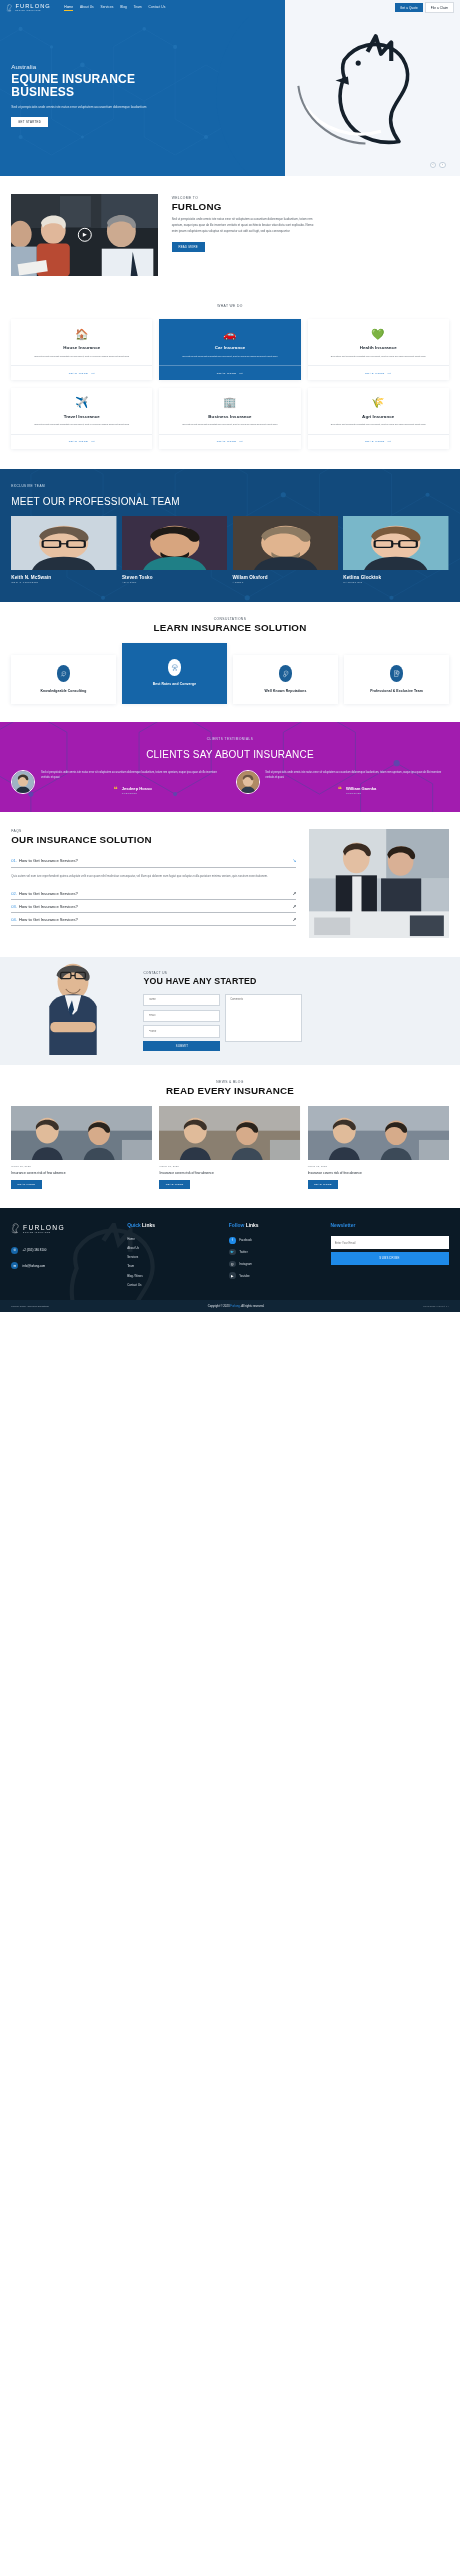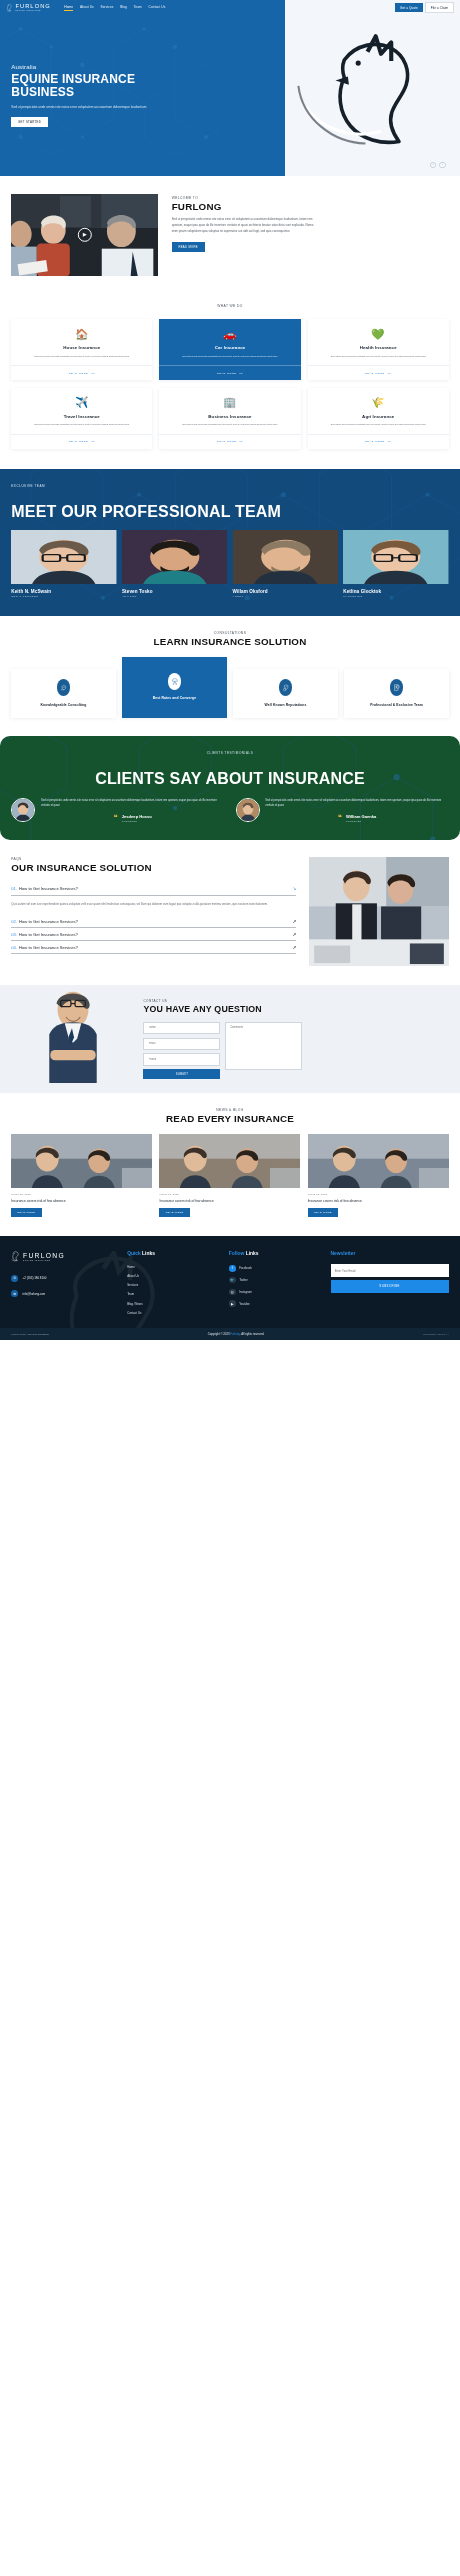--- a/index.html
+++ b/index.html
@@ -132,21 +132,21 @@
   }
   .svc-card.active .svc-more { border-top-color: rgba(255,255,255,.28); color: #fff; }
 
   
   .team { background: #124a7c; position: relative; padding: 15.5px 11.3px 17.5px; overflow: hidden;}
   .team-hexes { position:absolute; inset:0; opacity:.5; }
   .team-head { position: relative; z-index: 2; }
   .team-kicker { font-size: 3.1px; letter-spacing: 0.5px; color: #cfe0ee; text-transform: uppercase; }
   .team-title {
     font-family: "Liberation Sans Narrow","Liberation Sans",sans-serif;
-    font-size: 16px; font-weight: 700; color: #fff; letter-spacing: 0.2px; margin-top: 15px;
+    font-size: 10px; font-weight: 400; color: #fff; letter-spacing: 0.2px; margin-top: 8px;
   }
   .team-grid { display: grid; grid-template-columns: repeat(4,1fr); gap: 5.2px; margin-top: 9.3px; position: relative; z-index: 2;}
   .tm-photo { width: 100%; height: 54px; position: relative; overflow: hidden; }
   .tm-name { font-family: "Liberation Sans Narrow","Liberation Sans",sans-serif; font-size: 4.6px; font-weight: 700; color: #fff; margin-top: 4.6px; letter-spacing:0.1px;}
   .tm-role { font-size: 2.5px; letter-spacing: 0.5px; color: #b6cde0; margin-top: 1.5px; }
 
   
   .consult { padding: 15.5px 11.3px 18.5px; background: #fff; border-radius: 32px; }
   .con-grid { display: grid; grid-template-columns: repeat(4,1fr); gap: 6.7px; margin-top: 9.3px; align-items: end;}
   .con-card {
@@ -156,21 +156,21 @@
   .con-card.active { background: #1565a8; padding: 16.5px 5.2px 17.5px; }
   .con-ico {
     width: 13.4px; height: 16.5px; border-radius: 50%; background: #1b5e96; display: flex;
     align-items: center; justify-content: center;
   }
   .con-card.active .con-ico { background: #fff; }
   .con-label { font-family: "Liberation Sans Narrow","Liberation Sans",sans-serif; font-size: 3.4px; font-weight: 700; color: #16202b; text-align: center; letter-spacing:0.1px;}
   .con-card.active .con-label { color: #fff; }
 
   
-  .testi { background: #14532d; position: relative; padding: 14.4px 11.3px 17.5px; overflow: hidden; border-radius: 10px;}
+  .testi { background: #a21caf; position: relative; padding: 14.4px 11.3px 17.5px; overflow: hidden;}
   .testi-head { text-align: center; position: relative; z-index: 2; }
   .testi-grid { display: grid; grid-template-columns: 1fr 1fr; gap: 11.3px; margin-top: 10.3px; position: relative; z-index: 2;}
   .ts-card { display: flex; gap: 5.7px; }
   .ts-ava { width: 24px; height: 24px; border-radius: 50%; flex: none; overflow: hidden; position: relative; border: 1px solid #fff;}
   .ts-body { flex: 1; }
   .ts-text { font-size: 2.6px; line-height: 2; color: #d4e4f2; }
   .ts-foot { display: flex; align-items: center; gap: 4.1px; margin-top: 5.7px; justify-content: center;}
   .ts-quote { font-size: 7.7px; color: #efb93a; line-height: 1; }
   .ts-name { font-family: "Liberation Sans Narrow","Liberation Sans",sans-serif; font-size: 4.1px; font-weight: 700; color: #fff; }
   .ts-role { font-size: 2.3px; color: #b4cbde; letter-spacing: 0.3px; margin-top: 1px;}
@@ -684,21 +684,21 @@
         <path d="M106 62c8 10 20 12 28 0" stroke="#8a6a50" stroke-width="2" fill="none"></path>
         <path d="M74 96c6-16 22-24 46-24s40 8 46 24v94H74z" fill="#2a3f5c"></path>
         <path d="M104 74h32l-8 30-8 8-8-8z" fill="#f2f4f6"></path>
         <path d="M118 84 l4 18 -6 14 -5-14z" fill="#1b3a5e"></path>
         <path d="M78 130c12 14 36 20 42 8 6-12 30-8 42-10" stroke="#22354e" stroke-width="3" fill="none"></path>
         <rect x="76" y="126" width="88" height="20" rx="9" fill="#e0b894"></rect>
       </svg>
     </div>
     <div class="contact-right">
       <div class="ct-kicker">CONTACT US</div>
-      <div class="ct-title">YOU HAVE ANY QUESTION</div>
+      <div class="ct-title">YOU HAVE ANY STARTED</div>
       <div class="ct-form">
         <div class="ct-col">
           <input placeholder="Name" style="">
           <input placeholder="Email" style="">
           <input placeholder="Phone" style="">
           <button class="ct-submit">SUBMIT</button>
         </div>
         <div class="ct-col">
           <textarea placeholder="Comments" style=""></textarea>
         </div>

